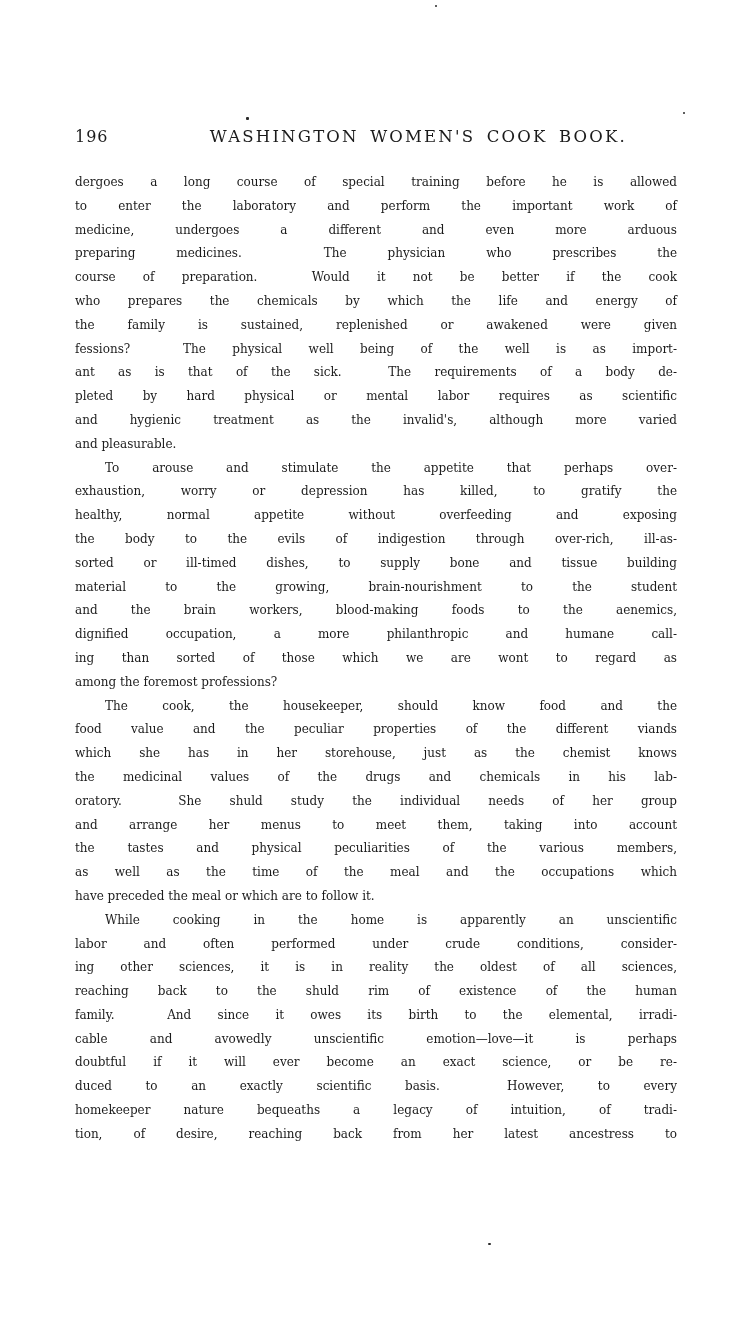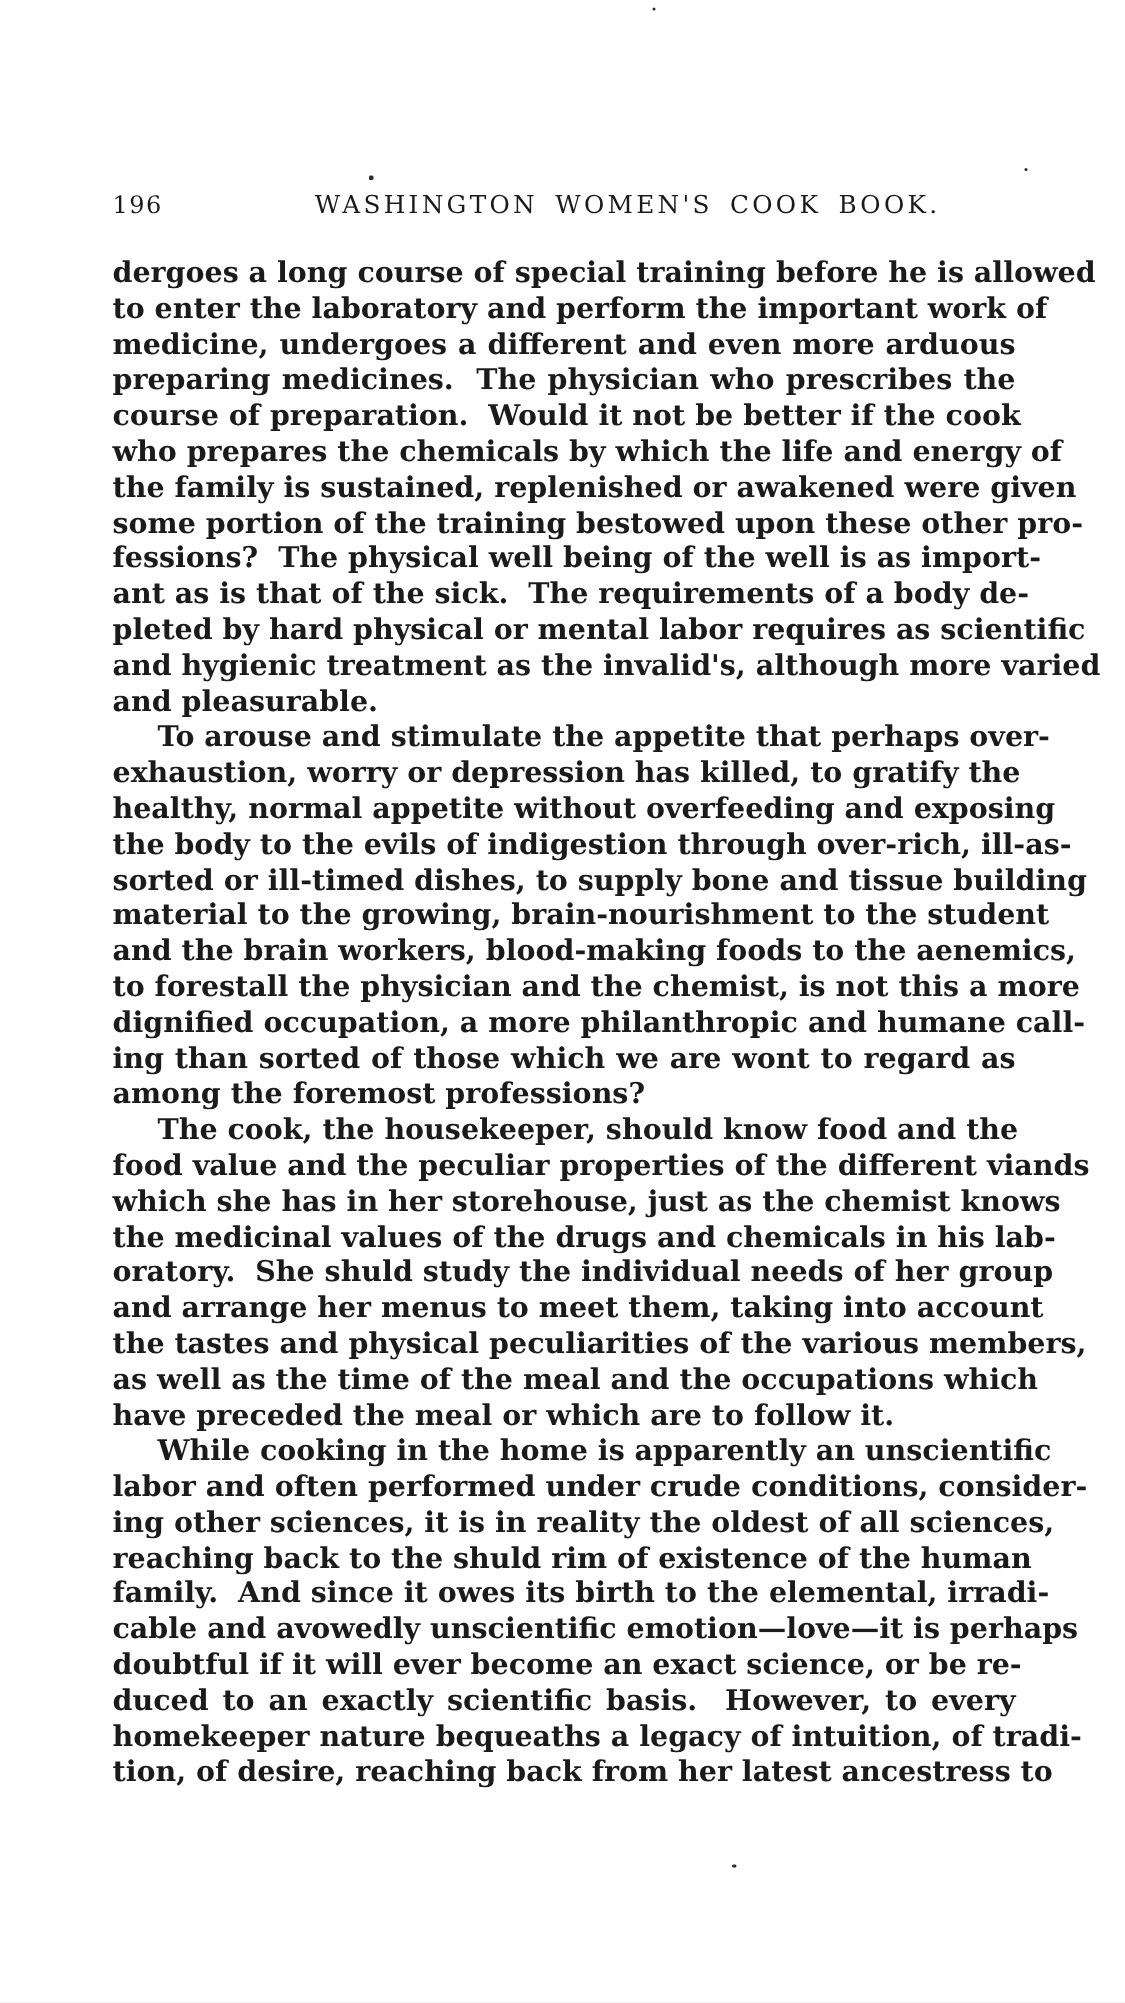--- a/index.html
+++ b/index.html
@@ -40,28 +40,27 @@
     white-space: nowrap;
     padding-right: 50px;
   }
   .text-block {
     position: absolute;
     top: 171px;
     left: 75px;
     width: 602px;
   }
   .line {
-    font-size: 19px;
+    font-size: 12px;
     line-height: 23.8px;
     height: 23.8px;
     text-align: justify;
     text-align-last: justify;
     white-space: nowrap;
     overflow: visible;
-    font-weight: bold;
   }
   .line.indent {
     text-indent: 30px;
   }
   .line.last {
     text-align-last: left;
   }
   .speck {
     position: absolute;
     background: #2a2a2a;
@@ -79,34 +78,32 @@
   </div>
 
   <div class="text-block">
       <div class="line">dergoes a long course of special training before he is allowed</div>
       <div class="line">to enter the laboratory and perform the important work of</div>
       <div class="line">medicine, undergoes a different and even more arduous</div>
       <div class="line">preparing medicines.&nbsp; The physician who prescribes the</div>
       <div class="line">course of preparation.&nbsp; Would it not be better if the cook</div>
       <div class="line">who prepares the chemicals by which the life and energy of</div>
       <div class="line">the family is sustained, replenished or awakened were given</div>
-      <div class="line">some portion of the training bestowed upon these other pro-</div>
       <div class="line">fessions?&nbsp; The physical well being of the well is as import-</div>
       <div class="line">ant as is that of the sick.&nbsp; The requirements of a body de-</div>
       <div class="line">pleted by hard physical or mental labor requires as scientific</div>
       <div class="line">and hygienic treatment as the invalid's, although more varied</div>
       <div class="line last">and pleasurable.</div>
       <div class="line indent">To arouse and stimulate the appetite that perhaps over-</div>
       <div class="line">exhaustion, worry or depression has killed, to gratify the</div>
       <div class="line">healthy, normal appetite without overfeeding and exposing</div>
       <div class="line">the body to the evils of indigestion through over-rich, ill-as-</div>
       <div class="line">sorted or ill-timed dishes, to supply bone and tissue building</div>
       <div class="line">material to the growing, brain-nourishment to the student</div>
       <div class="line">and the brain workers, blood-making foods to the aenemics,</div>
-      <div class="line">to forestall the physician and the chemist, is not this a more</div>
       <div class="line">dignified occupation, a more philanthropic and humane call-</div>
       <div class="line">ing than sorted of those which we are wont to regard as</div>
       <div class="line last">among the foremost professions?</div>
       <div class="line indent">The cook, the housekeeper, should know food and the</div>
       <div class="line">food value and the peculiar properties of the different viands</div>
       <div class="line">which she has in her storehouse, just as the chemist knows</div>
       <div class="line">the medicinal values of the drugs and chemicals in his lab-</div>
       <div class="line">oratory.&nbsp; She shuld study the individual needs of her group</div>
       <div class="line">and arrange her menus to meet them, taking into account</div>
       <div class="line">the tastes and physical peculiarities of the various members,</div>

